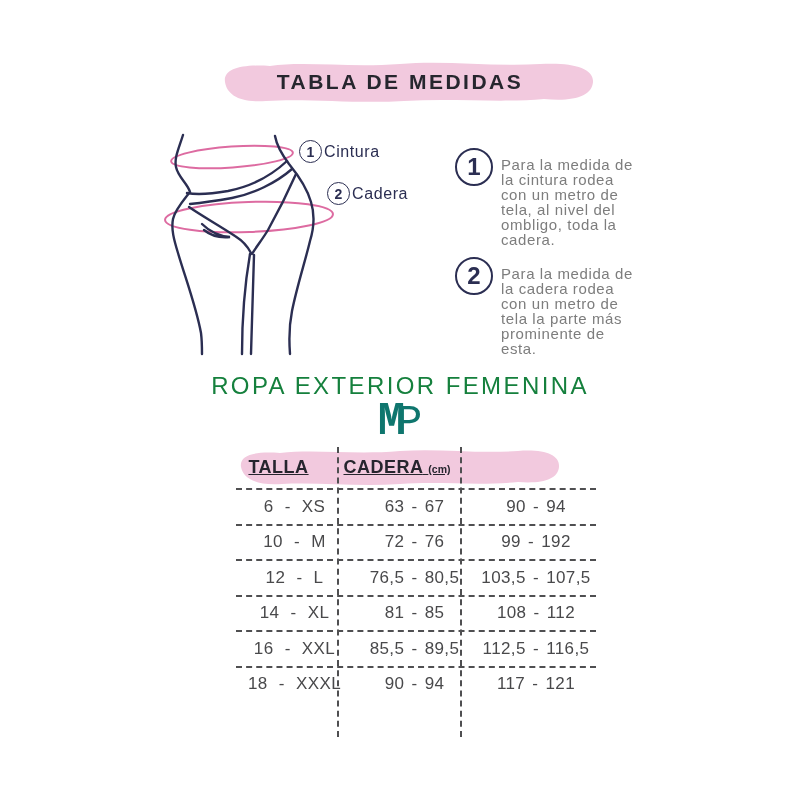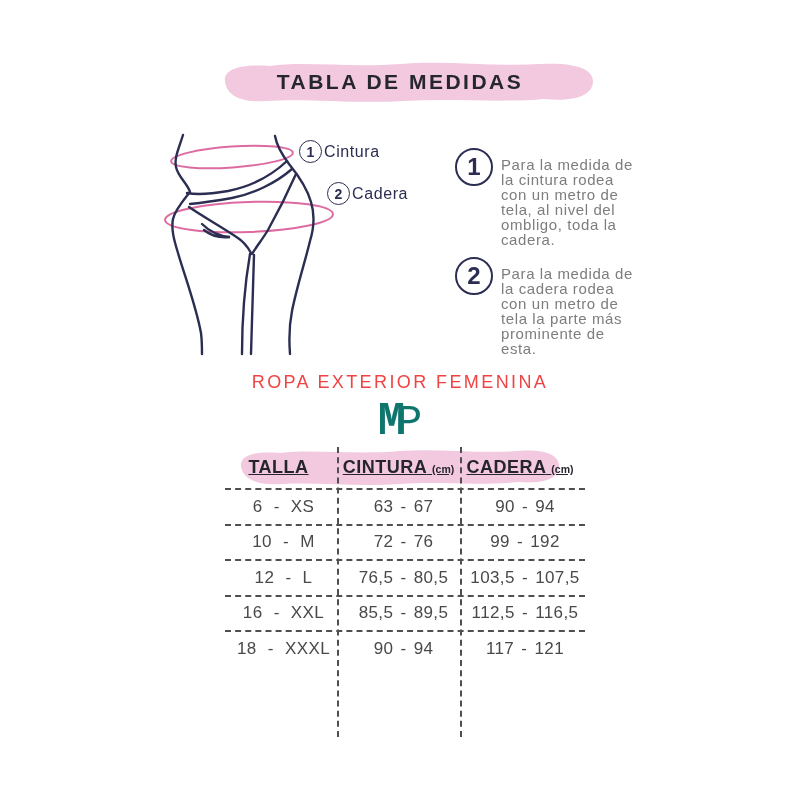--- a/index.html
+++ b/index.html
@@ -37,37 +37,37 @@
     font-size:24px; font-weight:bold; color:#2b2e52; box-sizing:border-box;
   }
   .instr-text {
     margin-left:8px; margin-top:9px; width:160px;
     font-size:15px; line-height:15px; letter-spacing:0.6px; color:#7d7d7d;
   }
   .instr-text span { display:block; }
   
   .section-title {
     position:absolute; left:0; top:372px; width:800px; text-align:center;
-    font-size:18px; letter-spacing:2.4px; color:#ef4444;
+    font-size:24px; letter-spacing:2.4px; color:#15803d;
   }
   .logo {
     position:absolute; left:0; top:399px; width:800px; height:46px;
     text-align:center; font-family:Liberation Mono, monospace; color:#0f766e;
     line-height:46px;
   }
   .logo-m { font-size:46px; font-weight:bold; letter-spacing:0; }
   .logo-p { font-size:43px; font-weight:normal; margin-left:-9px; }
   
   .size-table { position:absolute; left:220px; top:446px; width:360px; height:292px; }
   .band { position:absolute; left:0; top:0; }
   .thead { position:absolute; left:0; top:0; width:360px; height:42px; display:flex; align-items:center; }
   .th { text-align:center; font-weight:bold; font-size:18px; color:#26252e; letter-spacing:0.5px;text-decoration:underline; }
   .th .unit { font-size:10.5px; letter-spacing:0; }
   .c1 { width:117px; } .c2 { width:123px; } .c3 { width:120px; }
-  .tbody { position:absolute; left:5px; top:42px; width:360px; }
+  .tbody { position:absolute; left:16px; top:42px; width:360px; }
   .tr { height:35.5px; display:flex; align-items:center; border-top:2px dashed #4f4f51; box-sizing:border-box; }
   .td { text-align:center; font-size:17px; color:#49494b; letter-spacing:0.4px; word-spacing:2px; }
   .td.talla { word-spacing:6px; }
   .vline { position:absolute; top:1px; height:290px; width:0; border-left:2px dashed #4f4f51; }
   .vline.v1 { left:117px; }
   .vline.v2 { left:240px; }
 </style>
 </head>
 <body>
 
@@ -137,41 +137,45 @@
     <span class="logo-m">M</span><span class="logo-p">P</span>
   </div>
 
   <div class="size-table">
     <svg class="band" width="360" height="42" viewBox="0 0 360 42">
       <path fill="#f2c9de" d="M 21,21 C 19,9 35,5 60,7 C 95,3 135,9 180,5 C 220,2 255,8 298,5 C 325,3 340,9 339,21 C 338,33 323,38 298,36 C 255,40 220,35 180,38 C 138,41 98,36 62,38 C 36,40 23,32 21,21 Z"></path>
     </svg>
 
     <div class="thead">
       <div class="th c1"><span>TALLA</span></div>
-      <div class="th c2"><span>CINTURA</span> <span class="unit">(cm)</span></div>
       <div class="th c3"><span>CADERA</span> <span class="unit">(cm)</span></div>
     </div>
 
     <div class="tbody">
       <div class="tr">
         <div class="td talla c1">6 - XS</div>
         <div class="td c2">63 - 67</div>
         <div class="td c3">90 - 94</div>
       </div>
       <div class="tr">
         <div class="td talla c1">10 - M</div>
         <div class="td c2">72 - 76</div>
         <div class="td c3">99 - 192</div>
       </div>
       <div class="tr">
         <div class="td talla c1">12 - L</div>
         <div class="td c2">76,5 - 80,5</div>
         <div class="td c3">103,5 - 107,5</div>
       </div>
       <div class="tr">
+        <div class="td talla c1">14 - XL</div>
+        <div class="td c2">81 - 85</div>
+        <div class="td c3">108 - 112</div>
+      </div>
+      <div class="tr">
         <div class="td talla c1">16 - XXL</div>
         <div class="td c2">85,5 - 89,5</div>
         <div class="td c3">112,5 - 116,5</div>
       </div>
       <div class="tr">
         <div class="td talla c1">18 - XXXL</div>
         <div class="td c2">90 - 94</div>
         <div class="td c3">117 - 121</div>
       </div>
     </div>

